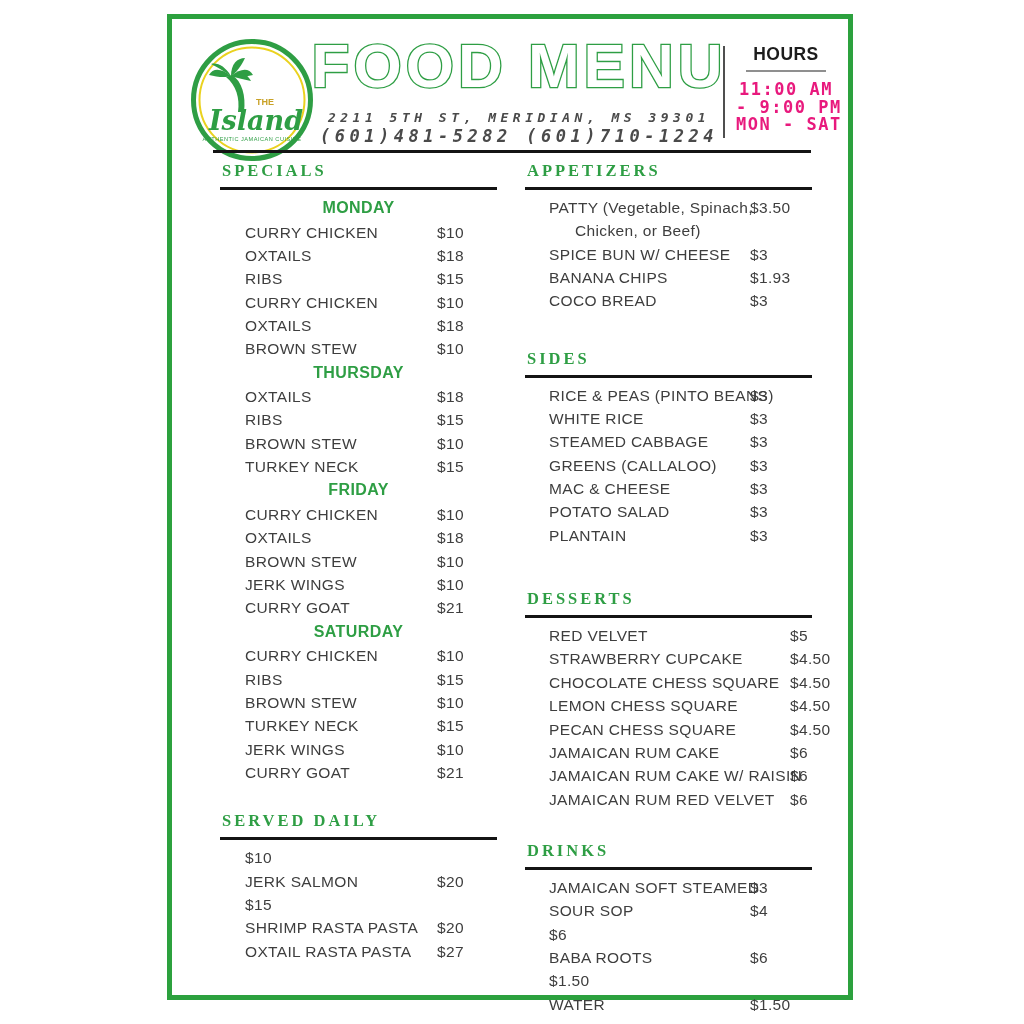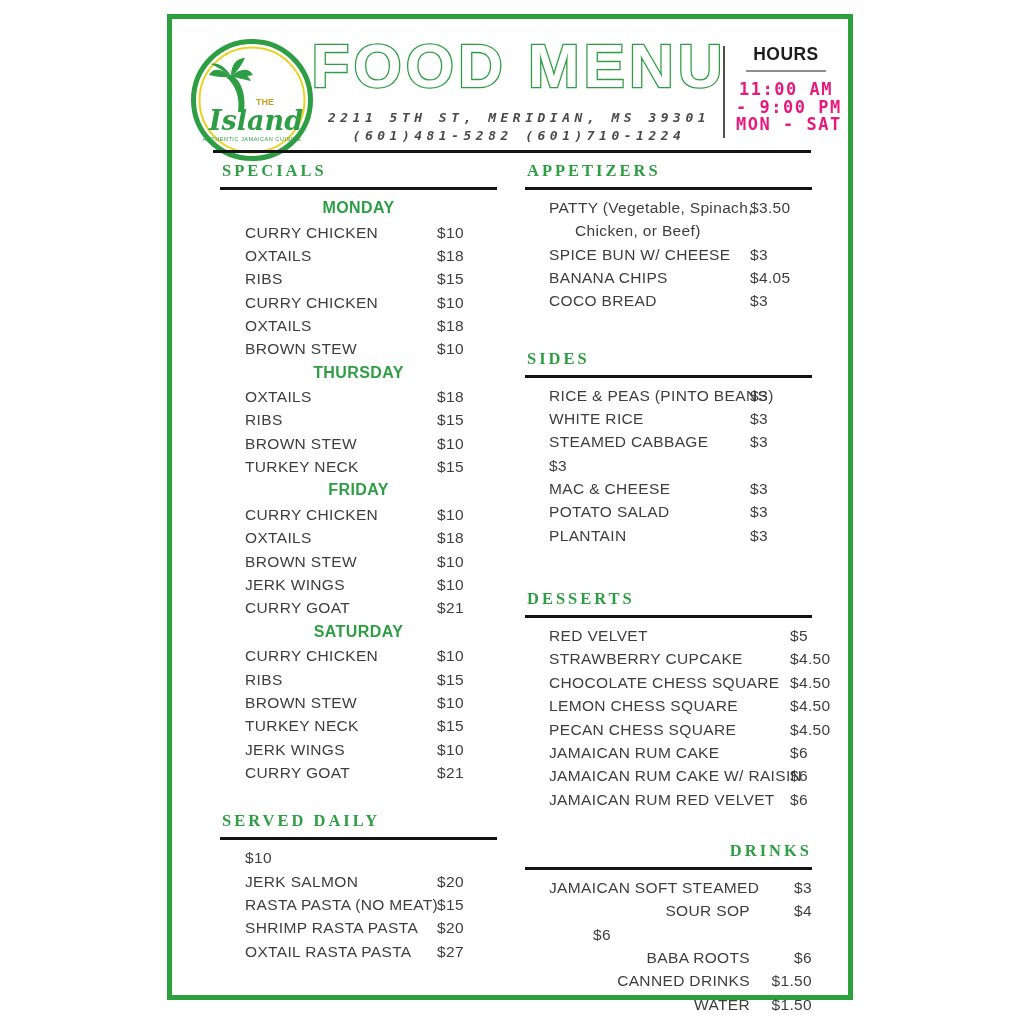--- a/index.html
+++ b/index.html
@@ -13,21 +13,21 @@
         border:5px solid var(--border);}
   
   .logo{position:absolute;left:18px;top:19px;width:124px;height:124px;}
   .titleblock{position:absolute;left:140px;top:12px;width:414px;text-align:center;}
   .title-text{fill:#ffffff;stroke:var(--green);stroke-width:2.6px;paint-order:stroke;
         font-family:"Liberation Sans",sans-serif;font-weight:700;font-size:62px;letter-spacing:4px;}
   .address{margin-top:1px;font-family:"DejaVu Sans Mono","Liberation Mono",monospace;
         font-style:italic;font-weight:700;font-size:13px;letter-spacing:4.5px;color:#4a4a4a;
         white-space:nowrap;line-height:16px;}
   .phones{font-family:"DejaVu Sans Mono","Liberation Mono",monospace;font-style:italic;
-        font-weight:700;font-size:13px;letter-spacing:4.5px;color:#4a4a4a;white-space:nowrap;
+        font-weight:700;font-size:17px;letter-spacing:4.5px;color:#4a4a4a;white-space:nowrap;
         line-height:20px;}
   .vdivider{position:absolute;left:551px;top:27px;width:2px;height:92px;background:#4f4f4f;}
   .hours{position:absolute;left:564px;top:24px;width:100px;text-align:center;}
   .hours-title{font-size:19px;font-weight:700;color:#1c1c1c;letter-spacing:0.5px;
         transform:scaleX(.92);transform-origin:center;}
   .hours-rule{height:2px;background:#8f8f8f;margin:5px 10px 9px 10px;}
   .hours-line{font-family:"DejaVu Sans Mono","Liberation Mono",monospace;font-weight:700;
         font-size:17px;letter-spacing:1.5px;color:var(--pink);line-height:17.5px;white-space:nowrap;}
   .toprule{position:absolute;left:41px;top:131px;width:598px;height:3px;background:var(--rule);}
   
@@ -47,21 +47,21 @@
   .nm .l2{margin-left:26px;}
   .pr{flex-shrink:0;white-space:nowrap;}
   .col-left .pr{width:60px;}
   .col-right .pr{width:62px;}
   .col-right .desserts .pr{width:22px;}
   .day{height:24.5px;line-height:24.5px;text-align:center;color:var(--green);
         font-weight:700;font-size:16px;letter-spacing:0.4px;}
   .served{margin-top:27px;}
   .sides{margin-top:36px;}
   .desserts{margin-top:42px;}
-  .drinks{margin-top:30px;text-align:right;}
+  .drinks{margin-top:30px;}
 </style>
 </head>
 <body>
 
 <div class="page">
   <div class="card">
 
     <div class="logo">
       <svg viewBox="0 0 124 124" width="124" height="124">
         <circle cx="62" cy="62" r="58.5" fill="#ffffff" stroke="#2e9e44" stroke-width="5"></circle>
@@ -252,23 +252,20 @@
             <div class="row">
               <span class="pr">$10</span>
             </div>
             <div class="row">
               <span class="nm">
                 <div>JERK SALMON</div>
               </span>
               <span class="pr">$20</span>
             </div>
             <div class="row">
-              <span class="nm">
-                <div>RASTA PASTA (NO MEAT)</div>
-              </span>
               <span class="pr">$15</span>
             </div>
             <div class="row">
               <span class="nm">
                 <div>SHRIMP RASTA PASTA</div>
               </span>
               <span class="pr">$20</span>
             </div>
             <div class="row">
               <span class="nm">
@@ -294,21 +291,21 @@
             <div class="row">
               <span class="nm">
                 <div>SPICE BUN W/ CHEESE</div>
               </span>
               <span class="pr">$3</span>
             </div>
             <div class="row">
               <span class="nm">
                 <div>BANANA CHIPS</div>
               </span>
-              <span class="pr">$4.05</span>
+              <span class="pr">$1.93</span>
             </div>
             <div class="row">
               <span class="nm">
                 <div>COCO BREAD</div>
               </span>
               <span class="pr">$3</span>
             </div>
           </div>
       </section>
       <section class="sides">
@@ -326,20 +323,23 @@
               </span>
               <span class="pr">$3</span>
             </div>
             <div class="row">
               <span class="nm">
                 <div>STEAMED CABBAGE</div>
               </span>
               <span class="pr">$3</span>
             </div>
             <div class="row">
+              <span class="nm">
+                <div>GREENS (CALLALOO)</div>
+              </span>
               <span class="pr">$3</span>
             </div>
             <div class="row">
               <span class="nm">
                 <div>MAC &amp; CHEESE</div>
               </span>
               <span class="pr">$3</span>
             </div>
             <div class="row">
               <span class="nm">
@@ -426,23 +426,20 @@
             <div class="row">
               <span class="pr">$6</span>
             </div>
             <div class="row">
               <span class="nm">
                 <div>BABA ROOTS</div>
               </span>
               <span class="pr">$6</span>
             </div>
             <div class="row">
-              <span class="nm">
-                <div>CANNED DRINKS</div>
-              </span>
               <span class="pr">$1.50</span>
             </div>
             <div class="row">
               <span class="nm">
                 <div>WATER</div>
               </span>
               <span class="pr">$1.50</span>
             </div>
           </div>
       </section>

